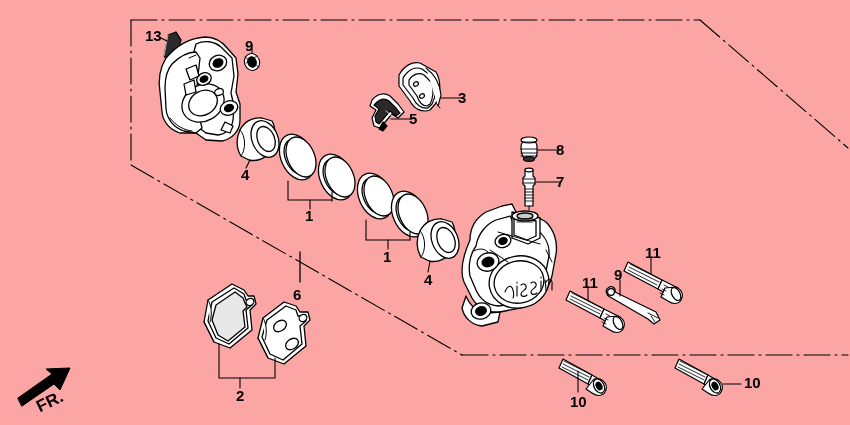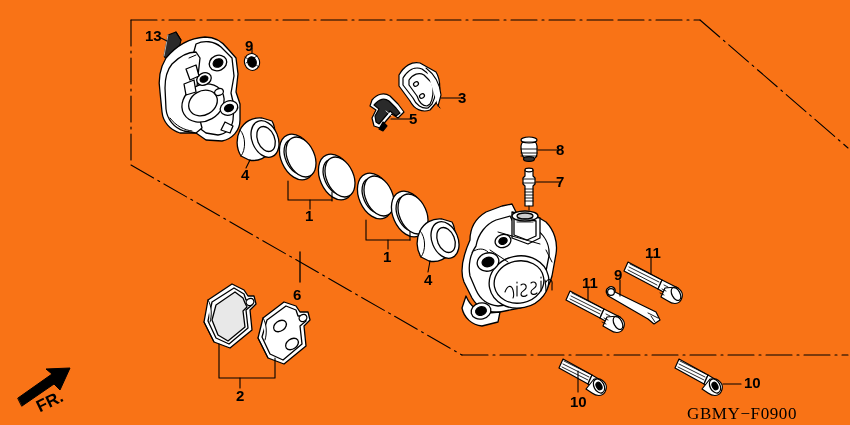--- a/index.html
+++ b/index.html
@@ -2,21 +2,21 @@
 <html><head>
 <meta charset="utf-8">
 <title>Parts Diagram</title>
 <style>
   html,body{margin:0;padding:0;background:#ffffff;}
   body{
     width:850px;height:425px;
     font-family:"Liberation Sans", sans-serif;
     overflow:hidden;position:relative;
   }
-  #stage{position:absolute;left:0;top:0;width:850px;height:425px;background:#f97316;}
+  #stage{position:absolute;left:0;top:0;width:850px;height:425px;background:#fca5a5;}
   svg#art{position:absolute;left:0;top:0;width:850px;height:425px;display:block;}
   .lbl{
     position:absolute;
     font-family:"Liberation Sans", sans-serif;
     font-weight:bold;
     color:#000;
     font-size:15px;
     line-height:1;
     white-space:nowrap;
     user-select:none;
@@ -378,15 +378,14 @@
   <div class="lbl" style="left:556px;top:142px;">8</div>
   <div class="lbl" style="left:556px;top:174px;">7</div>
   <div class="lbl" style="left:645px;top:245px;">11</div>
   <div class="lbl" style="left:582px;top:275px;">11</div>
   <div class="lbl" style="left:614px;top:267px;">9</div>
   <div class="lbl" style="left:570px;top:394px;">10</div>
   <div class="lbl" style="left:744px;top:375px;">10</div>
 
   <div class="fr-text" style="left:42px;top:397px;">FR.</div>
 
-  <div class="code" style="left:687px;top:404px;">GBMY−F0900</div>
 
 </div>
 
 </body></html>

